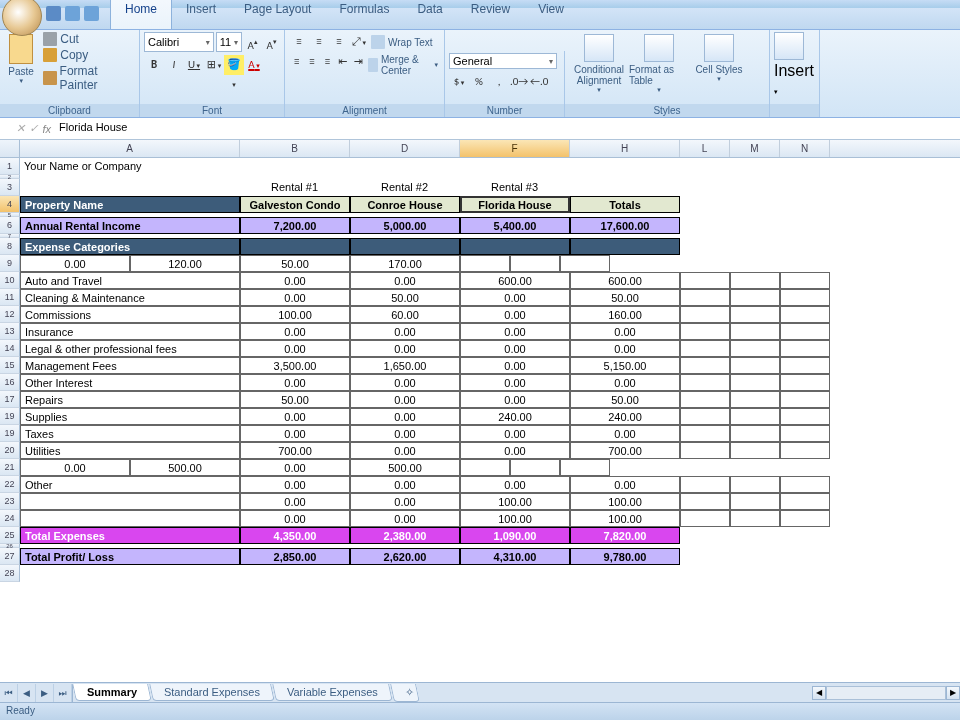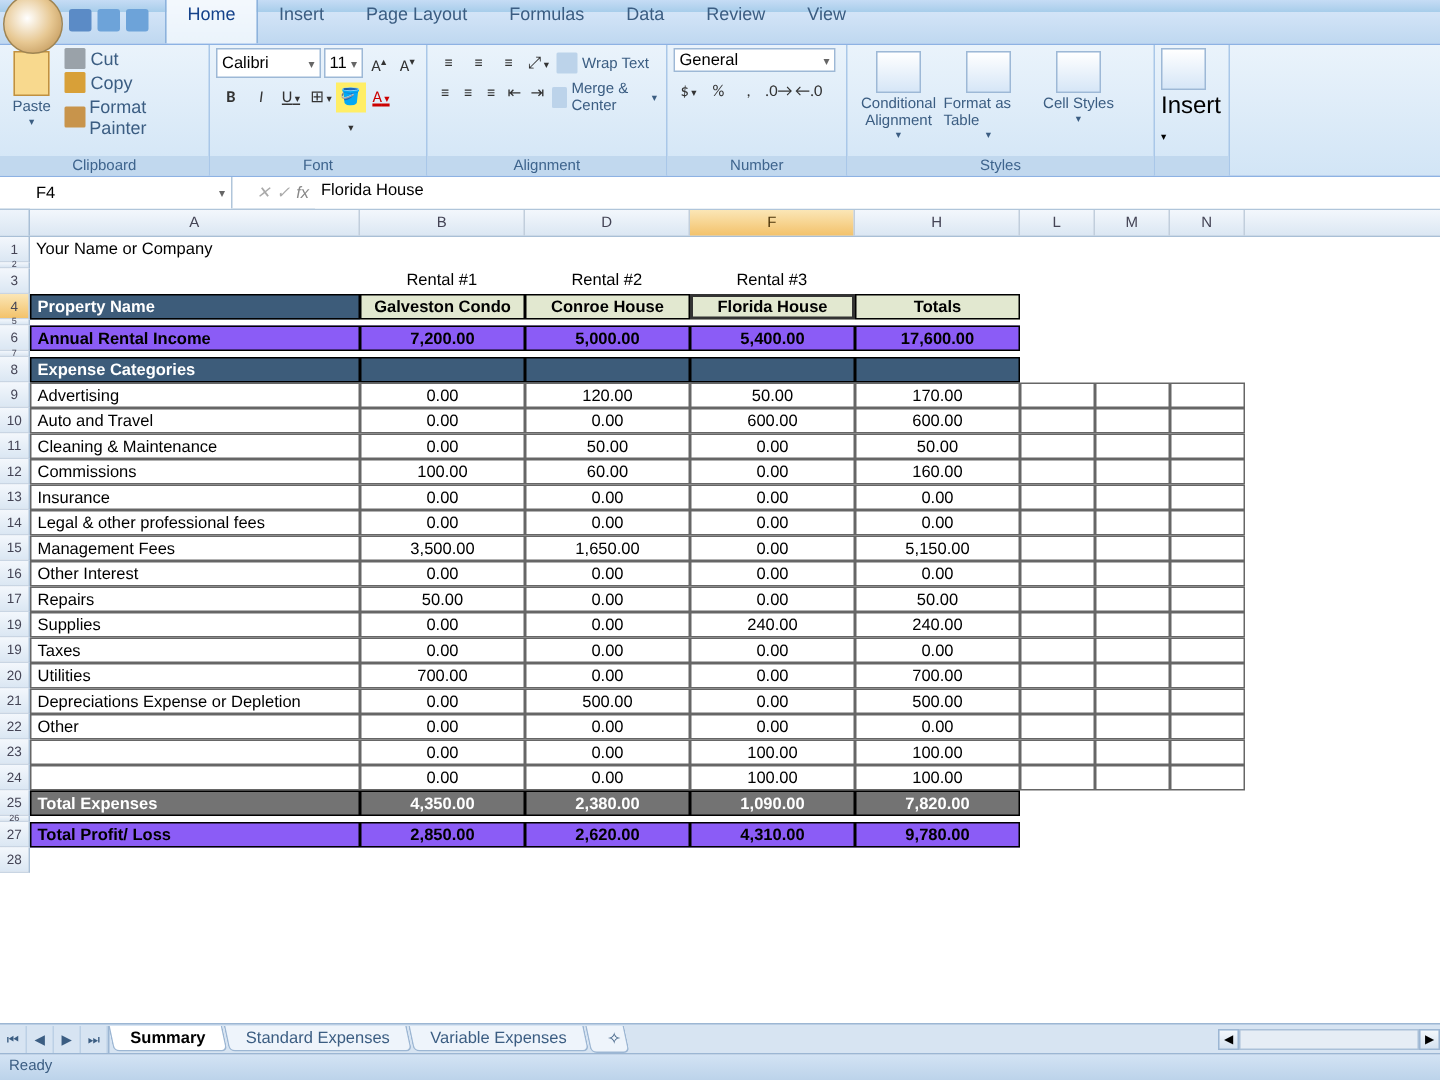--- a/index.html
+++ b/index.html
@@ -33,21 +33,21 @@
 .combo { border:1px solid #9db8d6; background:#fff; font-size:11px; padding:1px 3px; display:flex; align-items:center; justify-content:space-between; }
 .combo::after { content:"▾"; font-size:8px; color:#666; }
 .font-name { width:82px;text-align:center; } .font-size { width:30px; }
 .btn-row { display:flex; gap:0; }
 .rbtn { width:20px; height:20px; border:1px solid transparent; background:transparent; font-size:11px; text-align:center; line-height:18px; color:#333; font-family:Calibri; }
 .bold { font-weight:bold; } .italic{ font-style:italic;} .under{text-decoration:underline;}
 
 .align-grp{width:160px;} 
 .wrap-btn,.merge-btn{ font-size:10px; color:#3b5d82; display:flex; align-items:center; gap:3px;padding:2px;}
 
-.num-grp{width:120px;}
+.num-grp{width:120px;margin-top:21px;}
 .styles-grp{width:205px;}
 .styles-grp .big-btn{display:flex;flex-direction:column; align-items:center;font-size:10px;color:#3b5d82; width:60px;padding-top:2px;}
 .big-ico{width:30px;height:28px;background:linear-gradient(#fff,#d6e6f7);border:1px solid #9db8d6;margin-bottom:2px;}
 
 .cells-grp{width:50px;}
 
 
 .namebox-row { height:22px; border-bottom:1px solid #b0c5da; display:flex; align-items:stretch; }
 .namebox { width:135px; border-right:1px solid #b0c5da; display:flex; align-items:center; padding:0 4px; font-size:11px; background:#fff; justify-content:space-between; margin-left:20px;}
 .namebox::after{content:"▾";font-size:8px;color:#666;}
@@ -68,22 +68,22 @@
 .rh.sel{background:linear-gradient(#fbe6b6,#f3c26b);}
 .cell { border-right:1px solid #d4d4d4; border-bottom:1px solid #d4d4d4; font-size:11px; padding:1px 4px; line-height:15px; overflow:hidden; white-space:nowrap; }
 .colA{width:220px;} .colB{width:110px;text-align:center;} .colD{width:110px;text-align:center;} .colF{width:110px;text-align:center;} .colH{width:110px;text-align:center;}
 .colL{width:50px;} .colM{width:50px;} .colN{width:50px;}
 
 .row.noborder .cell{border-right:1px solid transparent;border-bottom:1px solid transparent;}
 
 .hdr-blue{background:#3d5c7a;color:#fff;font-weight:bold;border:1px solid #000 !important;}
 .hdr-input{background:#e2e8d0;border:1px solid #000 !important;font-weight:bold;}
 .sel-cell{border:2px solid #333 !important; padding:0 3px;}
-.yellow{background:#8b5cf6;font-weight:bold;border:1px solid #000 !important;}
-.totals-blue{background:#737373;color:#fff;font-weight:bold;border:1px solid #000 !important;}
+.yellow{background:#c4b5fd;font-weight:bold;border:1px solid #000 !important;}
+.totals-blue{background:#d946ef;color:#fff;font-weight:bold;border:1px solid #000 !important;}
 .data .cell{border:1px solid #666;}
 .data .colA{text-align:left;}
 
 
 .sheet-bar { position:absolute; bottom:18px; left:0; right:0; height:20px; background:#d7e4f2; display:flex; align-items:center; border-top:1px solid #9cb6d3; }
 .nav-btns { display:flex; border-right:1px solid #9cb6d3; }
 .nav-btns div{ width:18px; height:18px; text-align:center; font-size:9px; line-height:18px; color:#3b5d82; border-right:1px solid #bcd0e5;}
 .stab { padding:2px 12px; font-size:11px; background:#eef4fb; border:1px solid #9cb6d3; border-top:none; border-radius:0 0 4px 4px; margin-left:1px; color:#3b5d82; transform:skewX(12deg);}
 .stab span{display:inline-block;transform:skewX(-12deg);}
 .stab.active{background:#fff;color:#000;font-weight:bold;}
@@ -225,21 +225,20 @@
     <div class="group-label">Styles</div>
   </div>
 
   <div class="group cells-grp">
     <div class="big-btn caret" style="width:44px"><div class="big-ico"></div><span>Insert</span></div>
     <div class="group-label">&nbsp;</div>
   </div>
 </div>
 
 <div class="namebox-row">
-  <div class="namebox">F4</div>
   <div class="fx">
     <span style="color:#aaa">✕</span>
     <span style="color:#aaa">✓</span>
     <span>fx</span>
   </div>
   <div class="fbar">Florida House</div>
 </div>
 
 <div class="grid-wrap">
   <div class="col-headers">
@@ -337,21 +336,20 @@
         <div class="cell colB hdr-blue"></div>
         <div class="cell colD hdr-blue"></div>
         <div class="cell colF hdr-blue"></div>
         <div class="cell colH hdr-blue"></div>
         <div class="cell colL"></div>
         <div class="cell colM"></div>
         <div class="cell colN"></div>
       </div>
       <div class="row data">
         <div class="rh">9</div>
-        <div class="cell colA">Advertising</div>
         <div class="cell colB">0.00</div>
         <div class="cell colD">120.00</div>
         <div class="cell colF">50.00</div>
         <div class="cell colH">170.00</div>
         <div class="cell colL"></div>
         <div class="cell colM"></div>
         <div class="cell colN"></div>
       </div>
       <div class="row data">
         <div class="rh">10</div>
@@ -469,21 +467,20 @@
         <div class="cell colB">700.00</div>
         <div class="cell colD">0.00</div>
         <div class="cell colF">0.00</div>
         <div class="cell colH">700.00</div>
         <div class="cell colL"></div>
         <div class="cell colM"></div>
         <div class="cell colN"></div>
       </div>
       <div class="row data">
         <div class="rh">21</div>
-        <div class="cell colA">Depreciations Expense or Depletion</div>
         <div class="cell colB">0.00</div>
         <div class="cell colD">500.00</div>
         <div class="cell colF">0.00</div>
         <div class="cell colH">500.00</div>
         <div class="cell colL"></div>
         <div class="cell colM"></div>
         <div class="cell colN"></div>
       </div>
       <div class="row data">
         <div class="rh">22</div>

